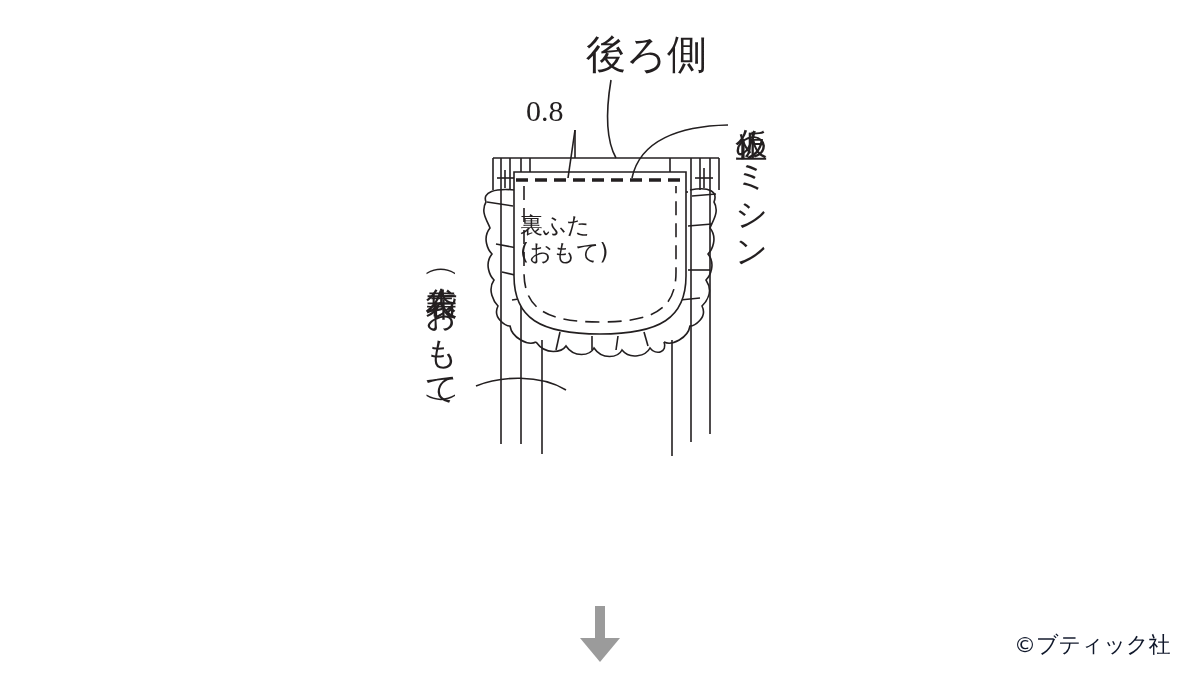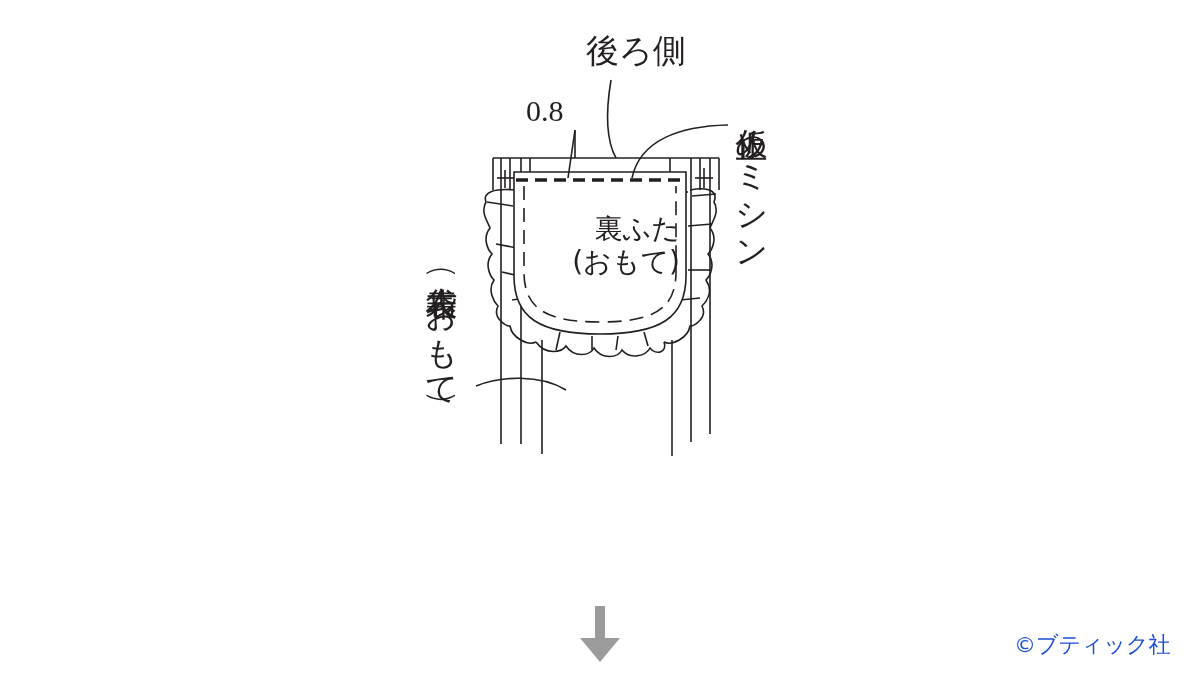--- a/index.html
+++ b/index.html
@@ -1,23 +1,23 @@
 <!DOCTYPE html>
 <html><head>
   <meta charset="utf-8">
   <style>
     html, body { margin: 0; padding: 0; background: #ffffff; }
     body { width: 1200px; height: 675px; position: relative; overflow: hidden;
            font-family: "DejaVu Sans", sans-serif; color: #231f20; }
     .label { position: absolute; font-weight: 300; color: #231f20; line-height: 1; }
-    .h-label { font-size: 33px; }
+    .h-label { font-size: 40px; }
     .v-label { writing-mode: vertical-rl; font-size: 32px; letter-spacing: 1px; }
     .dim { font-size: 30px; font-family: Liberation Serif, serif; }
-    .center-text { position: absolute; text-align: right; font-size: 28px; line-height: 1.18; width: 160px; }
-    .copyright { position: absolute; font-size: 22px; color: #1d4ed8; }
+    .center-text { position: absolute; text-align: left; font-size: 23px; line-height: 1.18; width: 160px; }
+    .copyright { position: absolute; font-size: 22px; color: #0f172a; }
     svg { position: absolute; left: 0; top: 0; }
   </style>
 </head>
 <body>
 
 <svg width="1200" height="675" viewBox="0 0 1200 675">
   <g fill="none" stroke="#231f20" stroke-width="1.6">
 
     <line x1="501" y1="158" x2="501" y2="444"></line>
     <line x1="521" y1="158" x2="521" y2="444"></line>

